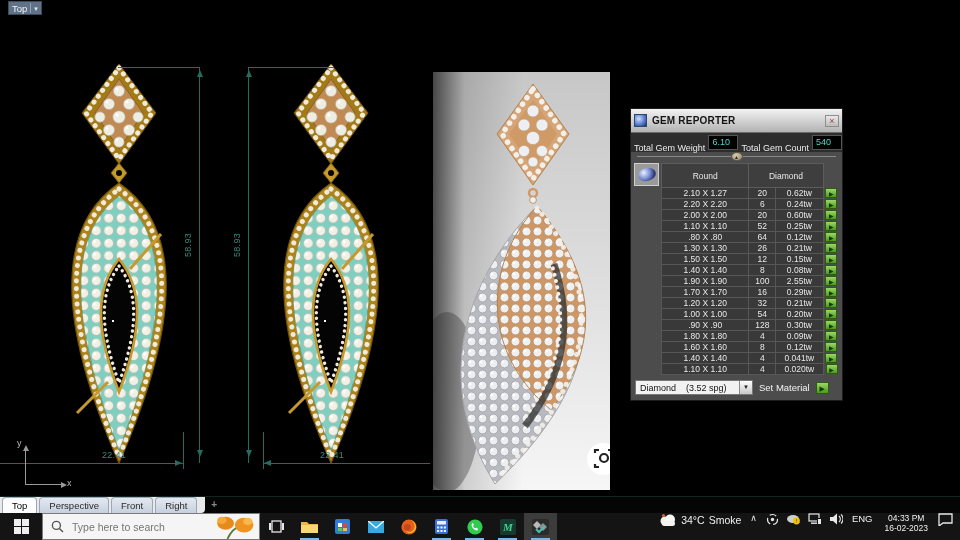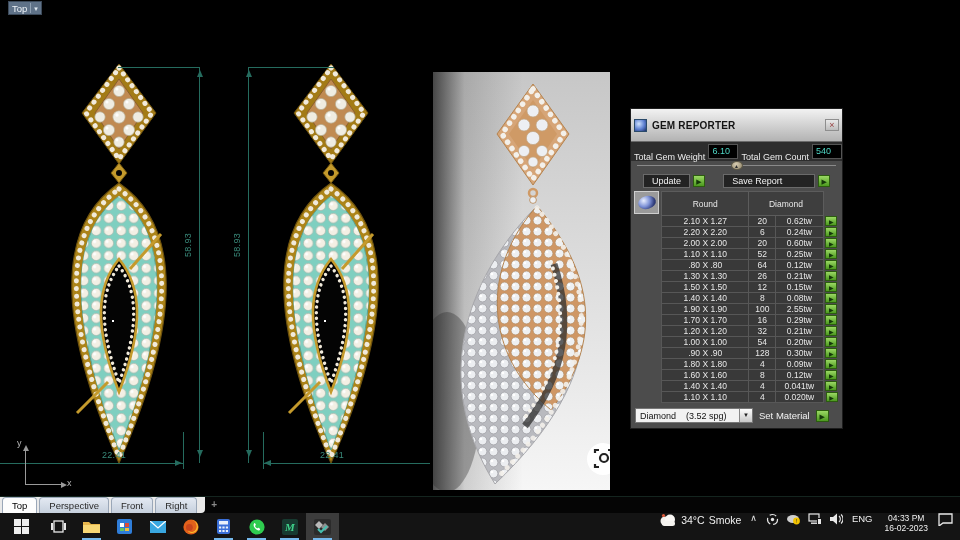--- a/index.html
+++ b/index.html
@@ -31,21 +31,21 @@
   .axis .ax{position:absolute;left:46px;top:44px;width:0;height:0;border-top:3px solid transparent;border-bottom:3px solid transparent;border-left:6px solid #9a9a9a;}
   .axis .ly{position:absolute;left:2px;top:0px;}
   .axis .lx{position:absolute;left:52px;top:40px;}
 
   
   .photo{position:absolute;left:433px;top:72px;width:177px;height:418px;}
 
   
   .panel{position:absolute;left:630px;top:108px;width:213px;background:#4c4c4c;
          border:1px solid #1d1d1d;box-shadow:2px 3px 6px rgba(0,0,0,.7);font-size:9px;color:#e6e6e6;}
-  .panel-title{height:33px;background:linear-gradient(#f2f2f2,#b3b3b3);display:flex;align-items:center;
+  .panel-title{height:24px;background:linear-gradient(#f2f2f2,#b3b3b3);display:flex;align-items:center;
                padding:4px 3px;border-bottom:1px solid #6a6a6a;}
   .panel-icon{width:13px;height:13px;margin-right:5px;border:1px solid #2a4a6a;
               background:radial-gradient(circle at 35% 35%, #cfe2ff, #5d7fd0 55%, #1c2f66);}
   .panel-title-text{font-size:10px;font-weight:bold;color:#141414;letter-spacing:.2px;}
   .panel-close{margin-left:auto;width:14px;height:12px;line-height:11px;text-align:center;font-size:9px;
                color:#9a4444;background:linear-gradient(#e8e8e8,#bdbdbd);border:1px solid #8e8e8e;cursor:default;}
   .totals{height:19px;background:#2d2d2d;display:flex;align-items:center;padding:0 3px;gap:3px;}
   .tlabel{color:#ececec;font-size:9px;white-space:nowrap;margin-top:11px;}
   .tval{background:#000;color:#4fd8c6;font-size:9px;line-height:13px;padding:0 3px;min-width:30px;
         border:1px solid #555;text-align:left;}
@@ -272,27 +272,20 @@
     <div class="totals">
       <span class="tlabel">Total Gem Weight</span>
       <span class="tval">6.10</span>
       <span class="tlabel">Total Gem Count</span>
       <span class="tval">540</span>
     </div>
     <div class="collapse-row">
       <div class="cl"></div>
       <div class="collapse-btn">▲</div>
     </div>
-    <div class="actions">
-      <span class="act-box">Update</span>
-      <span class="garrow">▶</span>
-      <span class="gap"></span>
-      <span class="act-box" style="min-width:92px">Save Report</span>
-      <span class="garrow">▶</span>
-    </div>
     <div class="table-wrap">
       <div class="gem-thumb"></div>
       <table class="gems">
         <colgroup>
             <col class="c-size">
             <col class="c-count">
             <col class="c-weight">
             <col class="c-btn">
           </colgroup>
         <thead>
@@ -429,20 +422,35 @@
     <span class="addview">+</span>
   </div>
 
   <div class="taskbar">
     <div class="tb-start">
       <svg width="15" height="15" viewBox="0 0 15 15">
         <rect x="0" y="0" width="7" height="7" fill="#efefef"></rect>
           <rect x="8" y="0" width="7" height="7" fill="#efefef"></rect>
         <rect x="0" y="8" width="7" height="7" fill="#efefef"></rect>
           <rect x="8" y="8" width="7" height="7" fill="#efefef"></rect>
+      </svg>
+    </div>
+    <div class="tb-search">
+      <svg width="13" height="13" viewBox="0 0 13 13" style="margin-left:8px">
+        <circle cx="5.4" cy="5.4" r="4" fill="none" stroke="#555" stroke-width="1.4"></circle>
+        <line x1="8.4" y1="8.4" x2="12" y2="12" stroke="#555" stroke-width="1.4"></line>
+      </svg>
+      <input placeholder="Type here to search" style="">
+      <svg class="tb-flower" viewBox="0 0 52 27">
+        <rect width="52" height="27" fill="#f5f5f5"></rect>
+        <path d="M20,27 C24,18 30,14 34,13" stroke="#5c7a3a" stroke-width="2" fill="none"></path>
+        <ellipse cx="18" cy="10" rx="9" ry="7" fill="#e88a1a"></ellipse>
+        <ellipse cx="14" cy="7" rx="5" ry="4" fill="#f6a93b"></ellipse>
+        <ellipse cx="38" cy="12" rx="10" ry="8" fill="#ef9422"></ellipse>
+        <ellipse cx="42" cy="8" rx="5" ry="4" fill="#f8b84e"></ellipse>
       </svg>
     </div>
     <div class="tb-icons">
       <div class="tb-app">
         <svg width="15" height="13" viewBox="0 0 15 13">
           <rect x="3" y="1" width="9" height="11" fill="none" stroke="#e8e8e8" stroke-width="1.3"></rect>
           <rect x="0" y="3" width="2" height="7" fill="#e8e8e8"></rect>
             <rect x="13" y="3" width="2" height="7" fill="#e8e8e8"></rect>
         </svg>
       </div>

